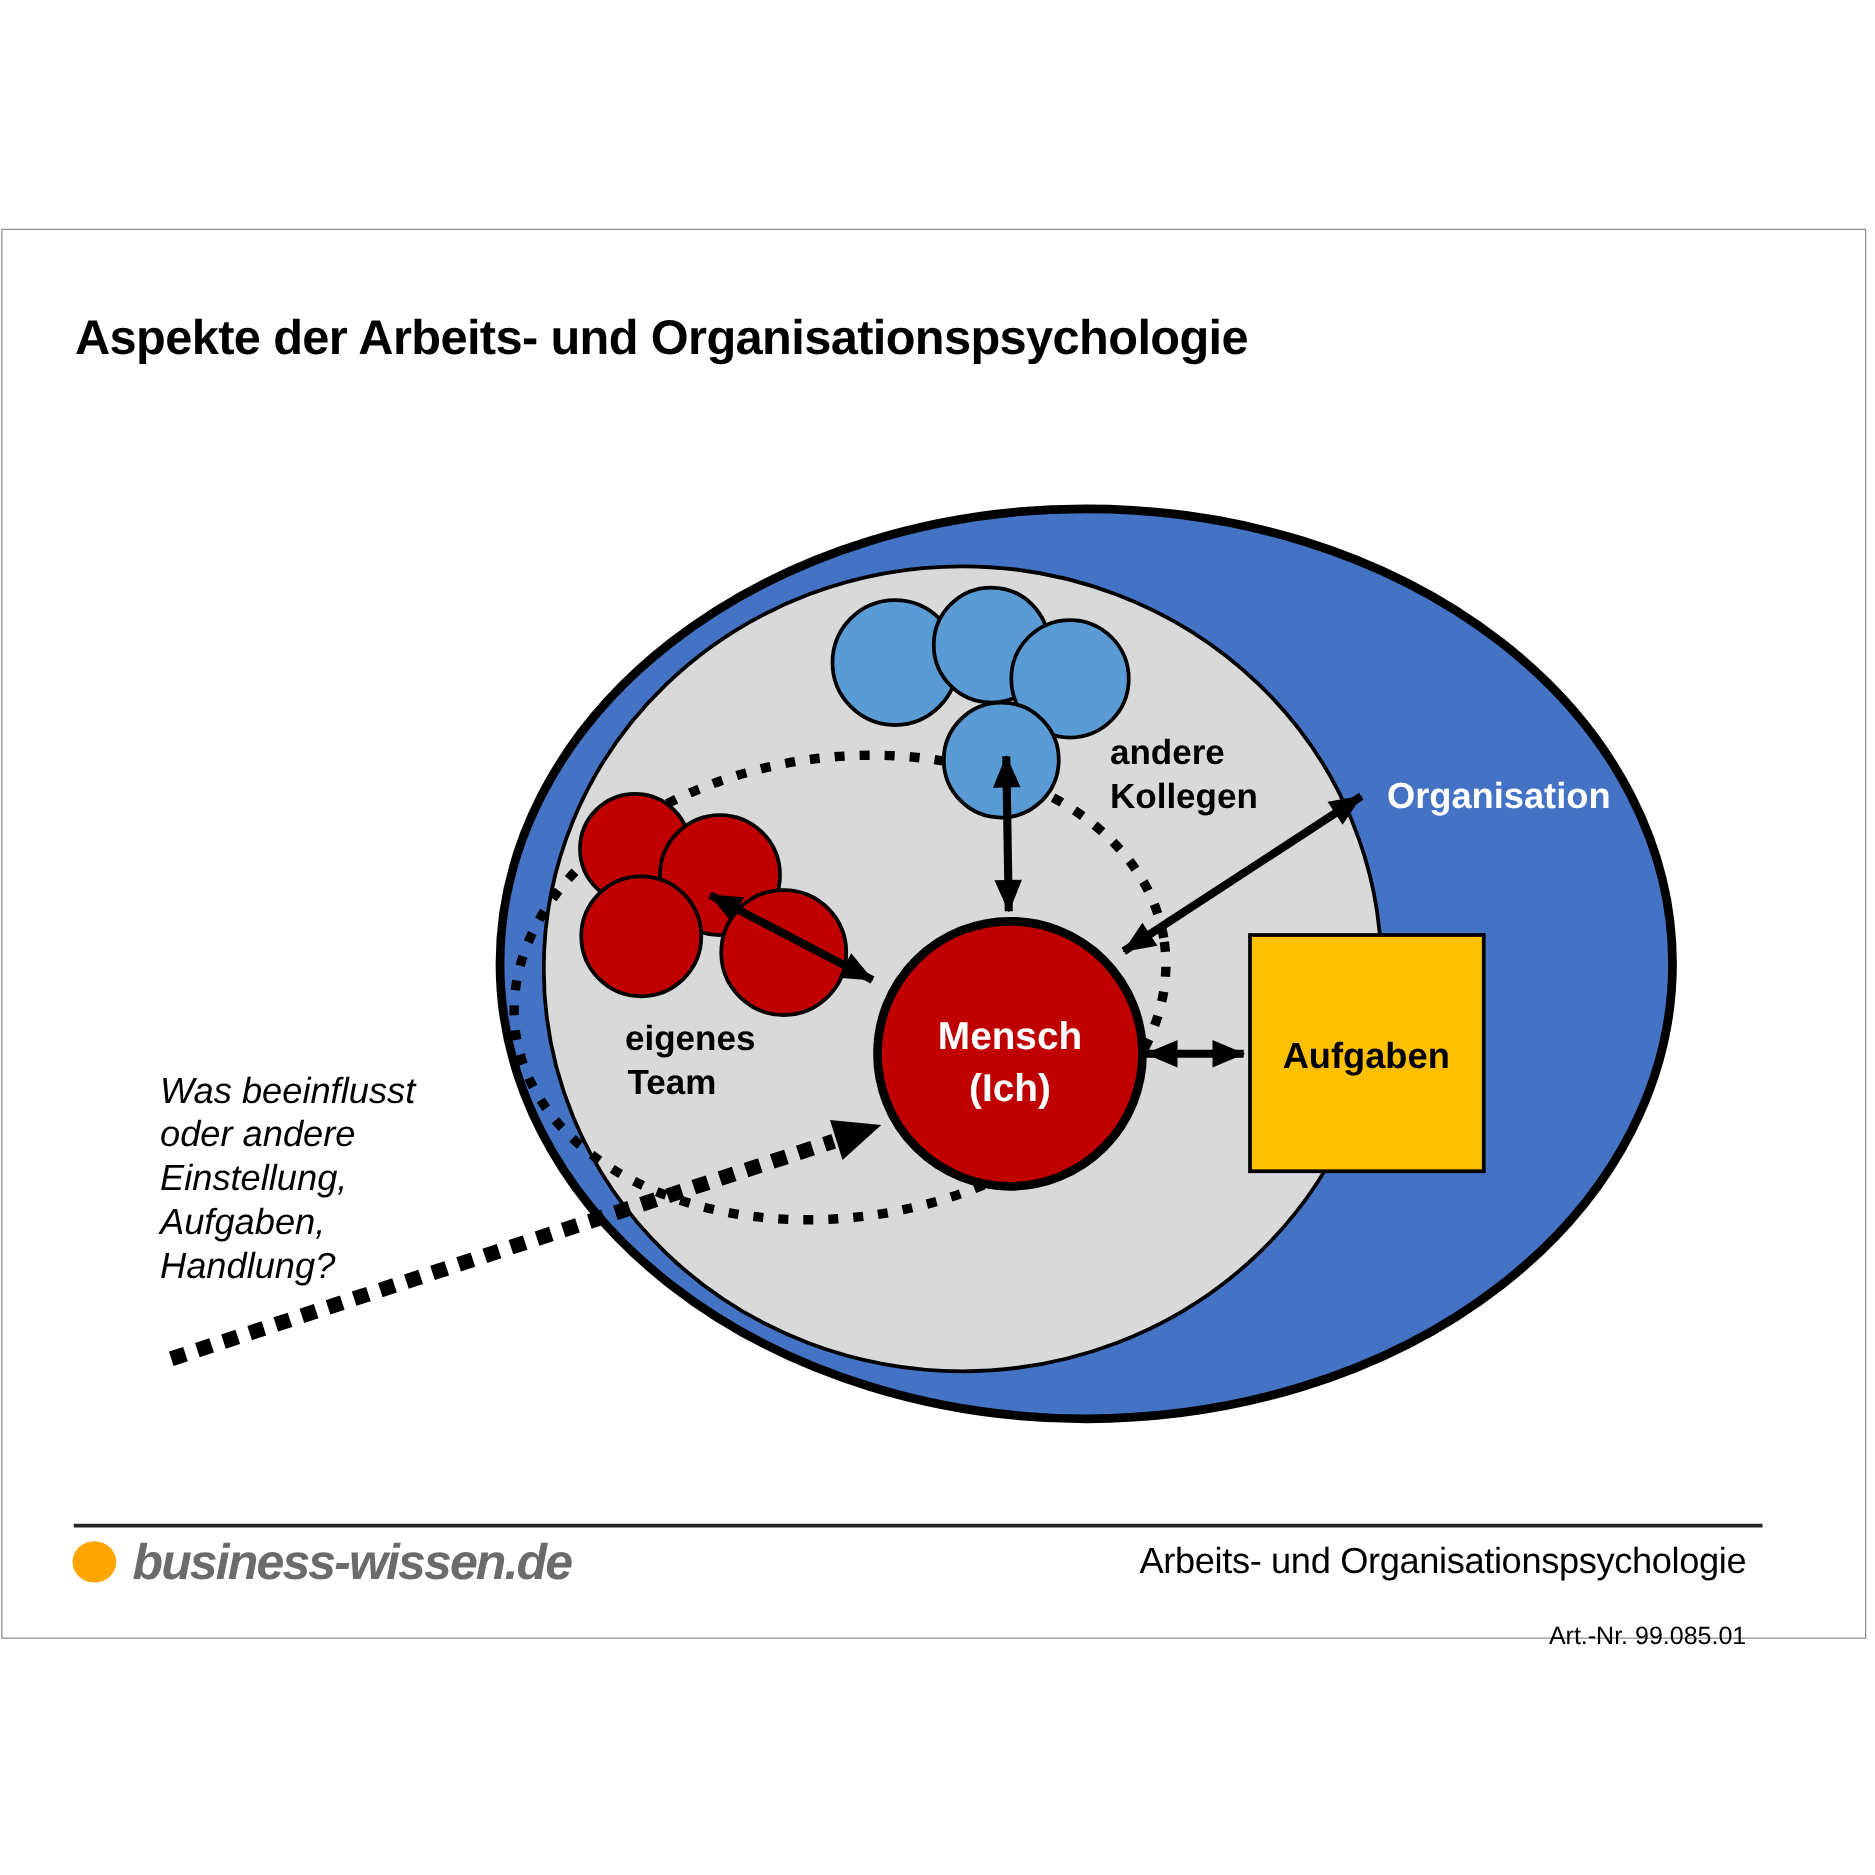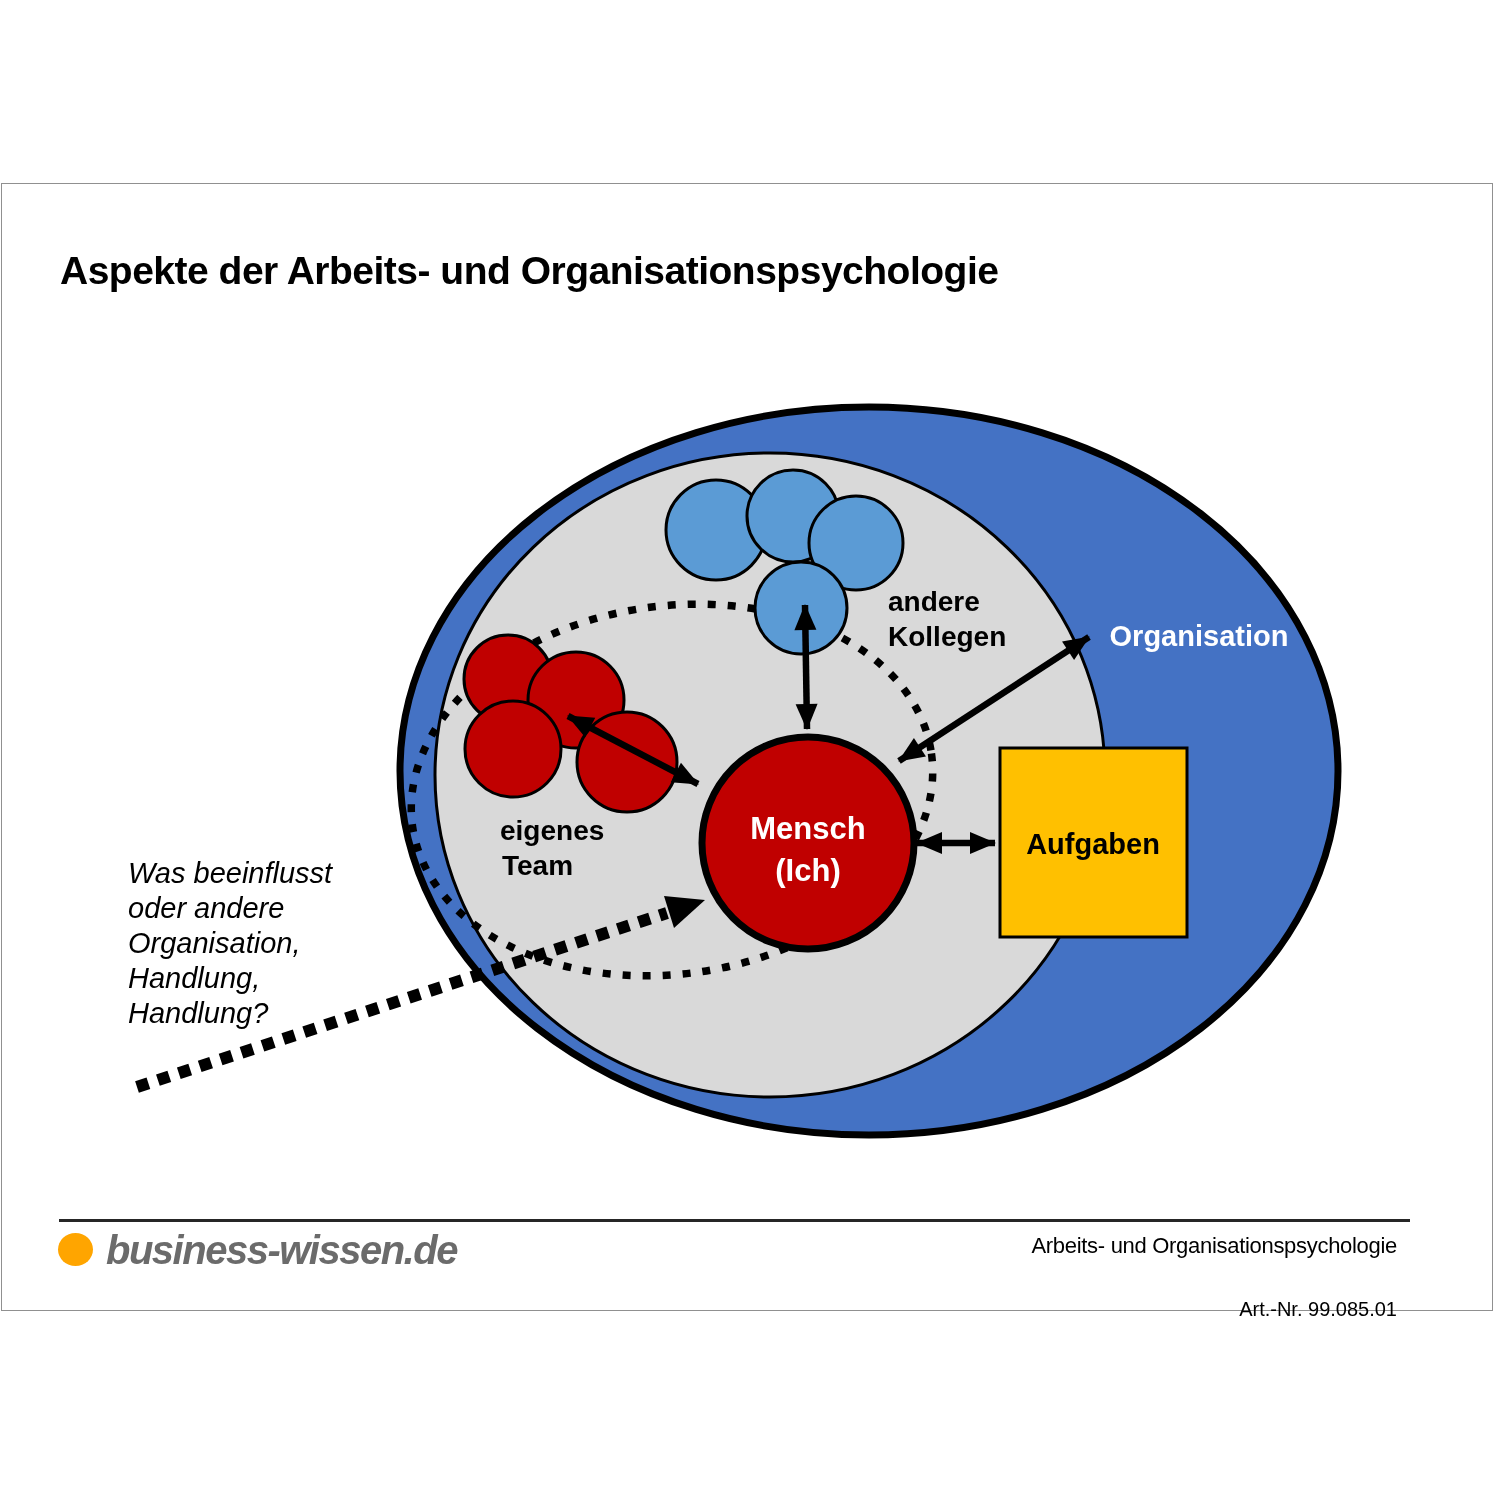--- a/index.html
+++ b/index.html
@@ -9,21 +9,21 @@
                  border:1px solid #909090; background:#fff; box-sizing:border-box; }
   .slide-title { position:absolute; left:60px; top:249px; font-size:39px; font-weight:bold;
                  color:#000; letter-spacing:-0.5px; white-space:nowrap; }
   svg.diagram { position:absolute; left:0; top:0; width:1500px; height:1500px; }
   svg.diagram text { font-family:"Liberation Sans",sans-serif; }
   .q-block { position:absolute; left:128px; top:856px; font-size:29px; line-height:35px; color:#000;font-style:italic; }
   .footer-line { position:absolute; left:59px; top:1219px; width:1351px; height:3px; background:#262626; }
   .logo-dot { position:absolute; left:58px; top:1233px; width:35px; height:33px; border-radius:50%; }
   .logo-text { position:absolute; left:106px; top:1228px; font-size:40px; font-weight:bold;
                font-style:italic; letter-spacing:-1.5px; white-space:nowrap;text-align:right; }
-  .footer-doc-title { position:absolute; right:103px; top:1233px; font-size:22px; color:#000;
+  .footer-doc-title { position:absolute; right:103px; top:1233px; font-size:29px; color:#000;
                       letter-spacing:-0.3px; white-space:nowrap; text-align:right; }
   .footer-art-nr { position:absolute; right:103px; top:1298px; font-size:20px; color:#000;
                    white-space:nowrap; text-align:left; }
 </style>
 </head>
 <body>
 
 <div class="canvas">
 
   <div class="slide-frame"></div>
@@ -79,22 +79,22 @@
 
     <text x="808" y="839" text-anchor="middle" font-size="31" font-weight="bold" fill="#ffffff">Mensch</text>
     <text x="808" y="881" text-anchor="middle" font-size="31" font-weight="bold" fill="#ffffff">(Ich)</text>
 
     <text x="1093" y="854" text-anchor="middle" font-size="29" font-weight="bold" fill="#000">Aufgaben</text>
   </svg>
 
   <div class="q-block">
     <div>Was beeinflusst</div>
     <div>oder andere</div>
-    <div>Organisation,</div>
-    <div>Handlung,</div>
+    <div>Einstellung,</div>
+    <div>Aufgaben,</div>
     <div>Handlung?</div>
   </div>
 
   <div class="footer-line"></div>
   <div class="logo-dot" style="background:#FFA500;"></div>
   <div class="logo-text" style="color:#6B6B6B;">business-wissen.de</div>
   <div class="footer-doc-title">Arbeits- und Organisationspsychologie</div>
   <div class="footer-art-nr">Art.-Nr. 99.085.01</div>
 
 </div>

